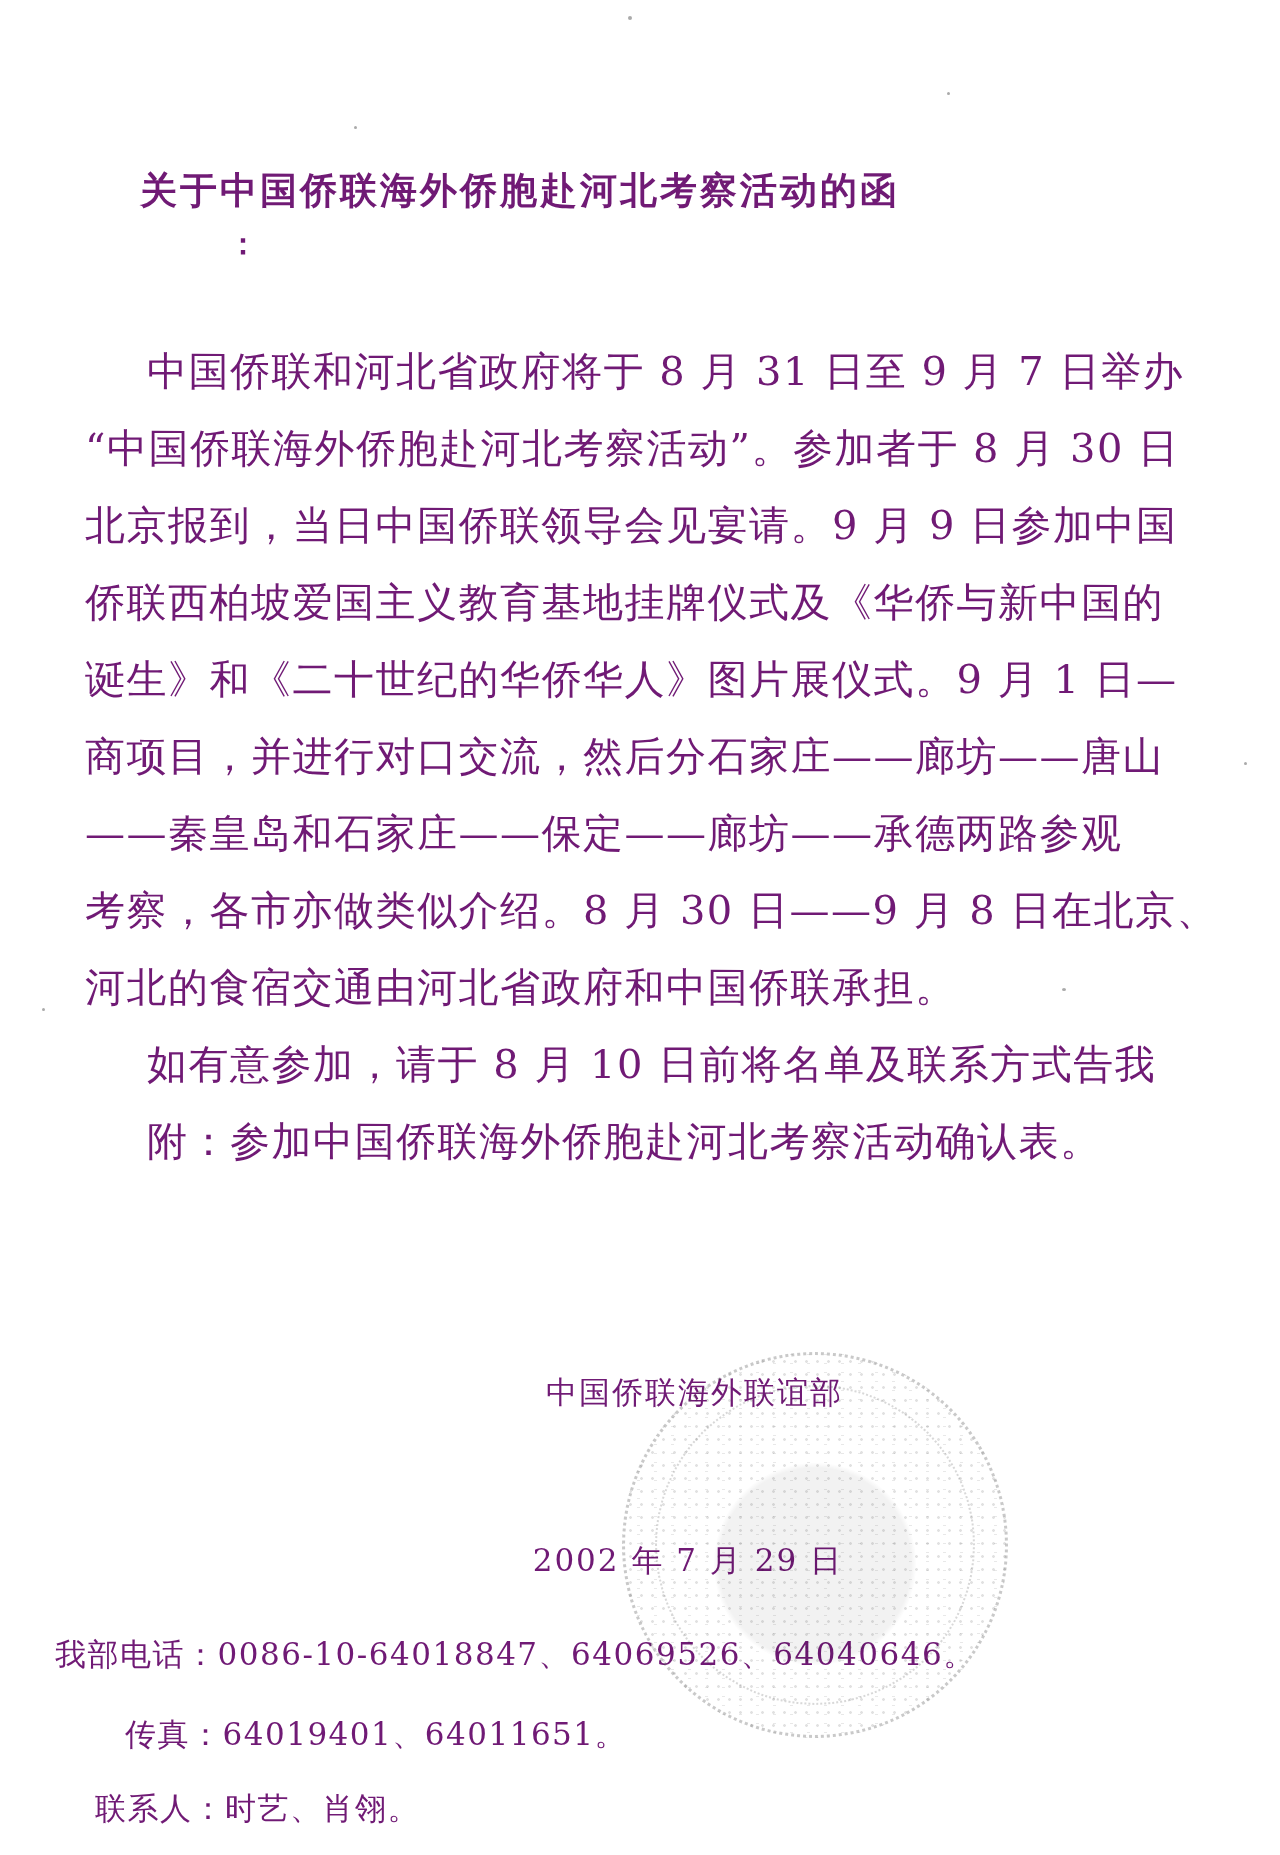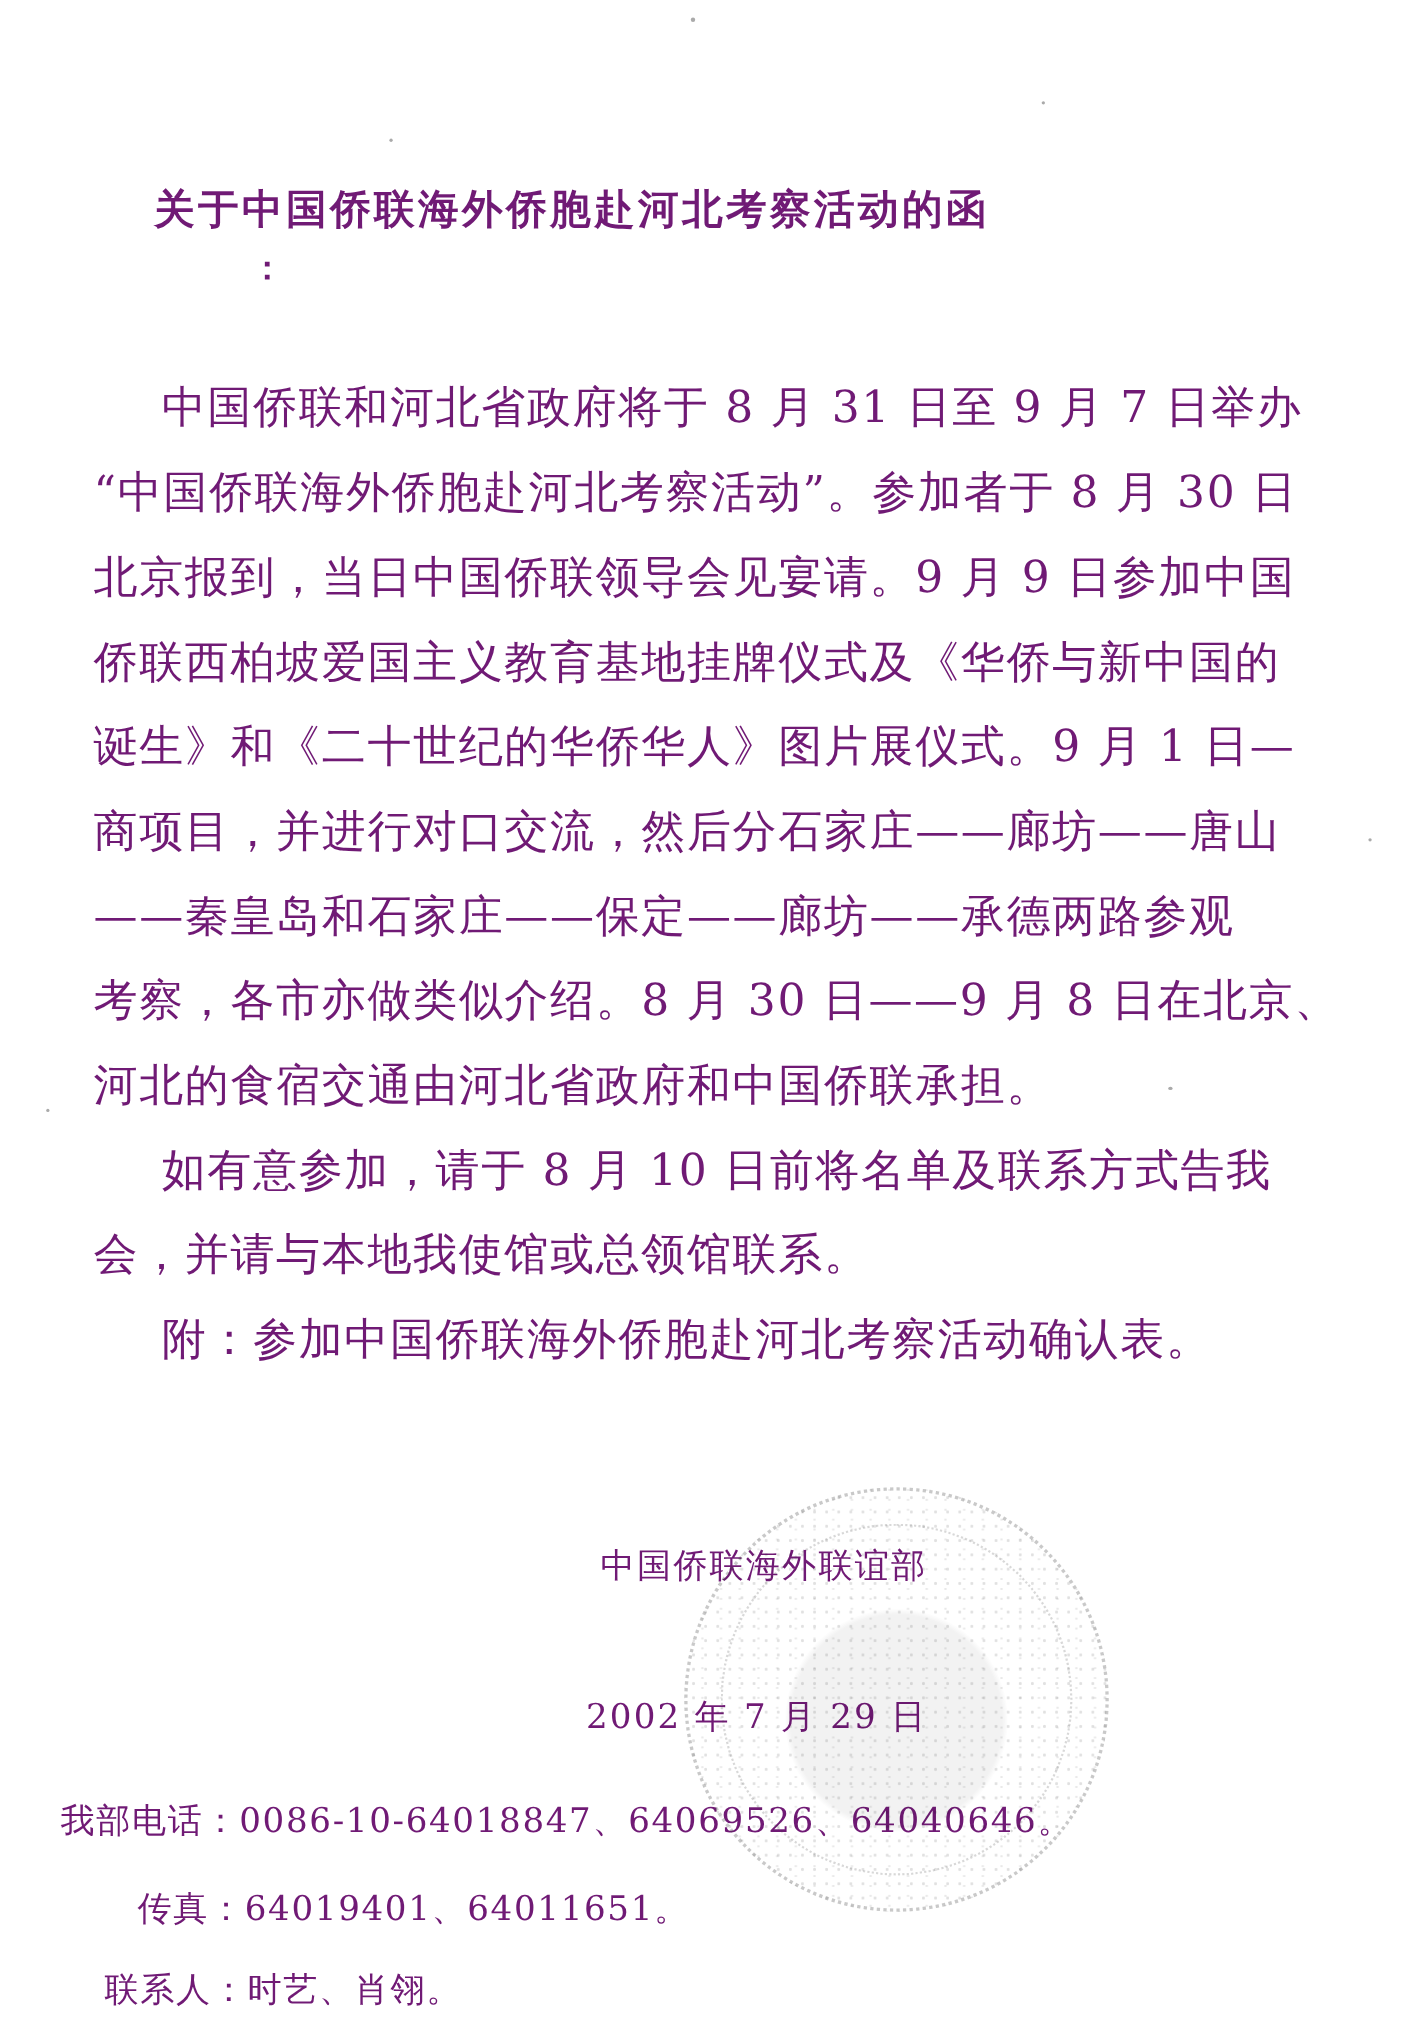--- a/index.html
+++ b/index.html
@@ -26,21 +26,21 @@
     position:absolute; top:336px; left:85px; width:900px;
     font-size:40px; letter-spacing:1.5px;
   }
   .body-line { height:77px; line-height:70px; white-space:nowrap; }
   .body-line.indent { padding-left:62px; }
   .sig-line {
     position:absolute; left:85px; width:870px; box-sizing:border-box;
     text-align:right; padding-right:112px;
     font-size:31px; letter-spacing:2px; white-space:nowrap;
   }
-  .sig-org  { top:1403px; }
+  .sig-org  { top:1372px; }
   .sig-date { top:1540px; }
   .contact-line {
     position:absolute; font-size:31px; letter-spacing:1.5px; white-space:nowrap;
   }
   .contact-phone  { top:1634px; left:55px; }
   .contact-fax    { top:1714px; left:125px; }
   .contact-person { top:1788px; left:95px; }
   .stamp {
     position:absolute; left:622px; top:1352px; width:380px; height:380px;
     border-radius:50%;
@@ -82,21 +82,20 @@
     <div class="body-line indent">中国侨联和河北省政府将于 8 月 31 日至 9 月 7 日举办</div>
     <div class="body-line">“中国侨联海外侨胞赴河北考察活动”。参加者于 8 月 30 日</div>
     <div class="body-line">北京报到，当日中国侨联领导会见宴请。9 月 9 日参加中国</div>
     <div class="body-line">侨联西柏坡爱国主义教育基地挂牌仪式及《华侨与新中国的</div>
     <div class="body-line">诞生》和《二十世纪的华侨华人》图片展仪式。9 月 1 日—</div>
     <div class="body-line">商项目，并进行对口交流，然后分石家庄——廊坊——唐山</div>
     <div class="body-line">——秦皇岛和石家庄——保定——廊坊——承德两路参观</div>
     <div class="body-line">考察，各市亦做类似介绍。8 月 30 日——9 月 8 日在北京、</div>
     <div class="body-line">河北的食宿交通由河北省政府和中国侨联承担。</div>
     <div class="body-line indent">如有意参加，请于 8 月 10 日前将名单及联系方式告我</div>
-    <div class="body-line">会，并请与本地我使馆或总领馆联系。</div>
     <div class="body-line indent">附：参加中国侨联海外侨胞赴河北考察活动确认表。</div>
   </div>
 
   <div class="sig-line sig-org">中国侨联海外联谊部</div>
   <div class="sig-line sig-date">2002 年 7 月 29 日</div>
 
   <div class="contact-line contact-phone">我部电话：0086-10-64018847、64069526、64040646。</div>
   <div class="contact-line contact-fax">传真：64019401、64011651。</div>
   <div class="contact-line contact-person">联系人：时艺、肖翎。</div>
 

